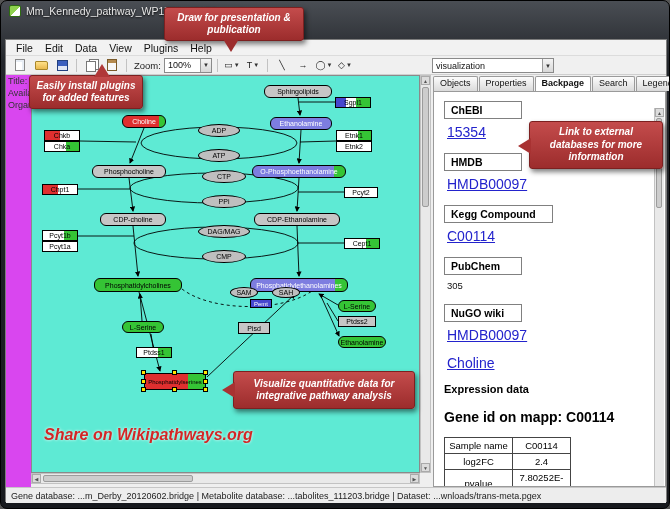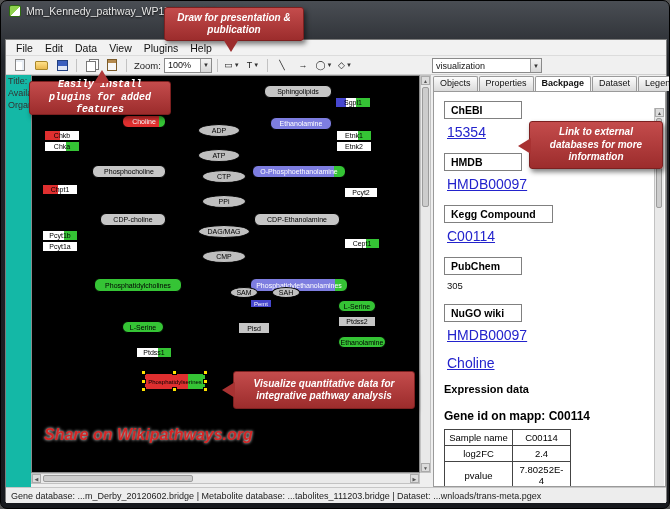--- a/index.html
+++ b/index.html
@@ -16,34 +16,34 @@
   .menu-item { font-size:10.5px; color:#111; padding:1px 6px; cursor:default; }
 
   .toolbar { position:absolute; left:0; top:16px; width:100%; height:19px; background:#f0f0f0; border-bottom:1px solid #cfcfcf; display:flex; align-items:center; gap:3px; padding:0 5px; }
   .tbtn { width:18px; height:15px; display:flex; align-items:center; justify-content:center; border:1px solid transparent; border-radius:2px; font-size:9px; color:#222; }
   .sep { width:1px; height:13px; background:#c2c2c2; margin:0 2px; }
   .zoom-label { font-size:9.5px; color:#222; margin-left:2px; }
   .combo { height:15px; background:#fff; border:1px solid #8a8a8a; display:flex; align-items:center; font-size:9px; color:#111; }
   .combo .val { padding:4px 3px; flex:1; white-space:nowrap; overflow:hidden; }
   .combo .dd { width:11px; height:100%; background:linear-gradient(#f4f4f4,#d8d8d8); border-left:1px solid #9a9a9a; display:flex; align-items:center; justify-content:center; font-size:6px; color:#333; }
   .zoom-combo { width:48px; }
-  .viz-combo { position:absolute; left:426px; top:2px; width:110px; }
+  .viz-combo { position:absolute; left:426px; top:2px; width:122px; }
 
   .icon-page { width:10px; height:12px; background:#fff; border:1px solid #888; box-shadow:inset -2px 2px 0 #e8eef5; }
   .icon-folder { width:13px; height:9px; background:linear-gradient(#ffe089,#e9b94d); border:1px solid #a8862a; border-radius:1px 2px 1px 1px; }
   .icon-floppy { width:11px; height:11px; background:#3a5fbf; border:1px solid #22407f; box-shadow:inset 0 -4px 0 #dfe6f5; }
   .icon-copy { width:10px; height:11px; background:#fff; border:1px solid #777; box-shadow:3px -2px 0 -1px #fff,3px -2px 0 0 #777; margin-top:2px; }
   .icon-paste { width:10px; height:12px; background:#b58a4e; border:1px solid #7a5a2a; box-shadow:inset 0 -7px 0 #f7f7f7; }
   .glyph { font-size:9px; line-height:1; }
   .dd-mini { font-size:6px; margin-left:1px; color:#333; }
 
-  .left-strip { position:absolute; left:0; top:35px; width:25px; height:412px; background:#14b8a6; overflow:hidden; }
+  .left-strip { position:absolute; left:0; top:35px; width:25px; height:412px; background:#d946ef; overflow:hidden; }
   .left-strip div { font-size:9px; color:#333; padding:1px 2px; white-space:nowrap; }
 
-  .canvas { position:absolute; left:25px; top:35px; width:389px; height:398px; background:#000000; border:1px solid #8a8a8a; overflow:hidden; }
+  .canvas { position:absolute; left:25px; top:35px; width:389px; height:398px; background:#5eead4; border:1px solid #8a8a8a; overflow:hidden; }
   .edges { position:absolute; left:0; top:0; z-index:1; }
   #nodes-layer { position:absolute; left:0; top:0; width:100%; height:100%; z-index:2; }
   .pnode { position:absolute; border:1px solid #000; font-size:7px; line-height:1; display:flex; align-items:center; justify-content:center; text-align:center; white-space:nowrap; overflow:hidden; z-index:2; color:#000; }
   .k-met { border-radius:6px; background:#c6c6c6; }
   .k-red { border-radius:6px; background:linear-gradient(90deg,#df2f2f 0 86%,#35c435 86%); color:#fff; }
   .k-blue { border-radius:6px; background:#7d7de0; color:#fff; }
   .k-blueg { border-radius:6px; background:linear-gradient(90deg,#7d7de0 0 88%,#35c435 88%); color:#fff; }
   .k-green { border-radius:6px; background:#35c435; color:#000; }
   .k-ell { border-radius:50%; background:#bfbfbf; }
   .k-gene { background:#fff; font-size:7px; }
@@ -65,21 +65,21 @@
 
   .right-panel { position:absolute; left:427px; top:36px; width:233px; height:411px; background:#efefef; }
   .tabs { display:flex; height:15px; }
   .tab { font-size:9px; color:#111; padding:1px 6px 0; background:linear-gradient(#fcfcfc,#dadada); border:1px solid #9a9a9a; border-bottom:none; margin-right:1px; border-radius:2px 2px 0 0; }
   .tab.active { background:#fff; position:relative; z-index:2; font-weight:bold; }
   .panel-body { position:absolute; left:0; top:15px; width:233px; height:396px; background:#fff; border:1px solid #9a9a9a; padding:8px 18px 6px 10px; overflow:hidden; }
   .bp-header { display:inline-block; border:1px solid #808080; background:#fff; font-weight:bold; font-size:10.5px; color:#000; padding:2px 16px 2px 6px; min-width:78px; }
   .bp-link { display:block; font-size:14px; color:#2323cc; text-decoration:underline; margin:5px 0 12px 3px; cursor:pointer; }
   .bp-plain { display:block; font-size:9.5px; color:#111; text-decoration:none; margin:5px 0 12px 3px; }
   .exp-heading { font-size:11px; font-weight:bold; color:#000; margin:4px 0 14px; }
-  .geneid-line { font-size:12px; font-weight:bold; color:#000; margin:0 0 6px; }
+  .geneid-line { font-size:14px; font-weight:bold; color:#000; margin:0 0 12px; }
   .exp-table { border-collapse:collapse; }
   .exp-table td { border:1px solid #444; font-size:9.5px; color:#000; text-align:center; padding:2px 4px; background:#fff; }
   .exp-table td:first-child { width:68px; }
   .exp-table td:last-child { width:58px; }
   .panel-scroll { position:absolute; right:1px; top:16px; width:10px; height:394px; background:#e9e9e9; border-left:1px solid #c2c2c2; }
 
   .statusbar { position:absolute; left:0; top:447px; width:100%; height:16px; background:#ededed; border-top:1px solid #c6c6c6; font-size:9px; color:#222; display:flex; align-items:center; padding-left:5px; white-space:nowrap; overflow:hidden; }
 
   .callout { position:absolute; z-index:60; background:linear-gradient(180deg,#c44c4c,#9c2c2c); border:1px solid #7c2020; border-radius:3px; color:#fff; font-size:10px; font-weight:bold; font-style:italic; text-align:center; display:flex; align-items:center; justify-content:center; padding:3px 6px; box-shadow:2px 3px 5px rgba(0,0,0,.5); line-height:1.25; }
   .c-arrow { position:absolute; width:0; height:0; }
@@ -251,21 +251,21 @@
       <span class="sb-arrow" style="left:0;top:0;">◀</span>
       <span class="sb-thumb" style="left:11px;top:1px;height:7px;width:150px;"></span>
       <span class="sb-arrow" style="right:0;top:0;">▶</span>
     </div>
 
     <div class="right-panel">
       <div class="tabs">
         <span class="tab">Objects</span>
         <span class="tab">Properties</span>
         <span class="tab active">Backpage</span>
-        <span class="tab">Dataset</span>
+        <span class="tab">Search</span>
         <span class="tab">Legend</span>
       </div>
       <div class="panel-body">
         <div>
           <div class="bp-header">ChEBI</div>
           <a class="bp-link">15354</a>
         </div>
         <div>
           <div class="bp-header">HMDB</div>
           <a class="bp-link">HMDB00097</a>
@@ -316,21 +316,21 @@
     </div>
 
     <div class="statusbar">Gene database: ...m_Derby_20120602.bridge | Metabolite database: ...tabolites_111203.bridge | Dataset: ...wnloads/trans-meta.pgex</div>
   </div>
 
   <div class="callout" style="left:163px; top:6px; width:140px; height:34px;">
     <span>Draw for presentation &amp; publication</span>
     <span class="c-arrow arr-down" style="left:58px;"></span>
   </div>
 
-  <div class="callout" style="left:28px; top:80px; width:142px; height:34px;font-family:Liberation Mono, monospace;">
+  <div class="callout" style="left:28px; top:74px; width:114px; height:34px;">
     <span>Easily install plugins for added features</span>
     <span class="c-arrow arr-up" style="left:64px;"></span>
   </div>
 
   <div class="callout" style="left:528px; top:120px; width:134px; height:48px;justify-content:flex-end;">
     <span>Link to external databases for more information</span>
     <span class="c-arrow arr-left" style="top:16px;"></span>
   </div>
 
   <div class="callout" style="left:232px; top:370px; width:182px; height:38px;">

